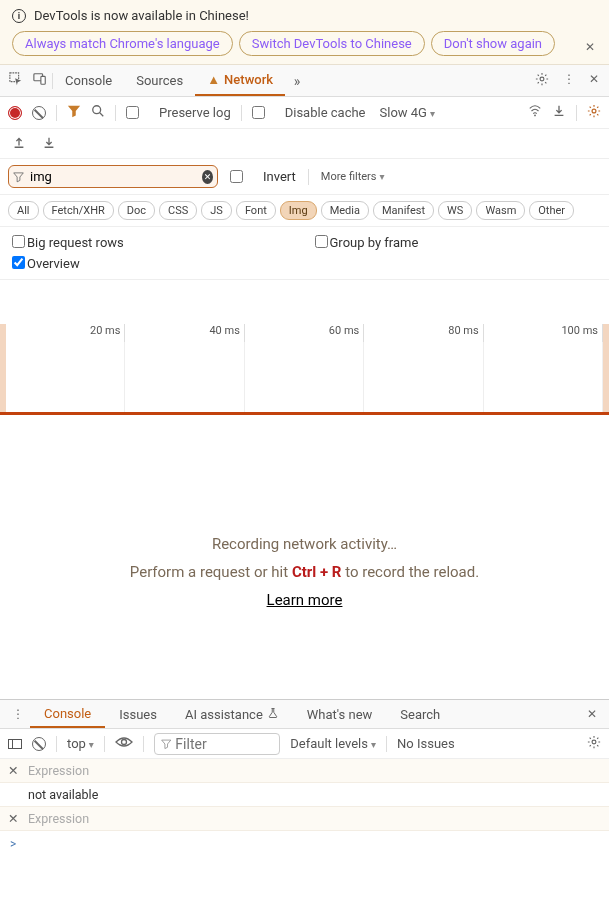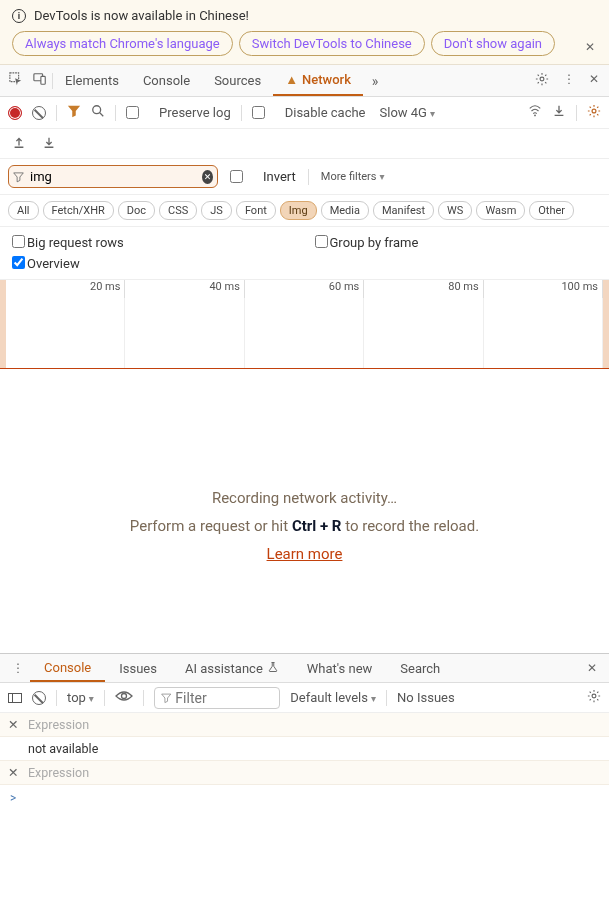--- a/index.html
+++ b/index.html
@@ -47,32 +47,32 @@
   
   .type-pills { display: flex; gap: 4px; padding: 6px 8px; flex-wrap: wrap; border-bottom: 1px solid #eee; }
   .type-pill { border: 1px solid #ccc; border-radius: 9px; padding: 2px 8px; font-size: 11px; cursor: pointer; color: #444; }
   .type-pill.active { background: #f2d5b8; border-color: #d9a86f; color: #5a3a10; }
 
   
   .checks-grid { display: grid; grid-template-columns: 1fr 1fr; gap: 6px 20px; padding: 8px 12px; border-bottom: 1px solid #eee; font-size: 13px; }
   .checks-grid label { display: flex; align-items: flex-start; gap: 2px; }
 
   
-  .timeline { border-bottom: 1px solid #c2410c; }
+  .timeline { border-bottom: 3px solid #c2410c; margin-top: 44px; }
   .timeline-header { display: flex; height: 18px; position: relative; }
   .timeline-cell { flex: 1; border-right: 1px solid #ddd; text-align: right; padding-right: 4px; font-size: 11px; color: #555; }
   .timeline-body { height: 70px; display: flex; }
   .timeline-body .col { flex: 1; border-right: 1px solid #eee; }
   .timeline .edge { width: 6px; background: #f3d6c0; }
 
   
   .empty-state { text-align: center; padding: 110px 20px 80px; color: #a38c74; font-size: 15px; }
   .empty-state p { margin: 10px 0; color: #7a6a58; }
-  .empty-state .kbd { font-weight: bold; color: #0f172a; }
-  .empty-state a { color: #c2410c; text-decoration: underline; cursor: pointer; }
+  .empty-state .kbd { font-weight: bold; color: #b91c1c; }
+  .empty-state a { color: #000000; text-decoration: underline; cursor: pointer; }
 
   
   .drawer-tabs { display: flex; align-items: center; height: 30px; border-top: 1px solid #ccc; border-bottom: 1px solid #ddd; background: #f9f9f9; padding: 0 6px; gap: 0; }
   .drawer-tabs .dtab { padding: 0 14px; height: 100%; display: flex; align-items: center; color: #555; cursor: pointer; font-size: 13px; }
   .drawer-tabs .dtab.active { color: #c25e14; border-bottom: 2px solid #c25e14; }
   .drawer-tabs .dots { padding: 0 6px; cursor: pointer; color: #666; }
   .drawer-close { padding: 0 6px; cursor: pointer; color: #666; }
 
   
   .console-tb { display: flex; align-items: center; height: 30px; border-bottom: 1px solid #eee; padding: 0 8px; gap: 10px; }
@@ -119,21 +119,20 @@
         <path d="M7 7 L14 10 L10 11 L9 15 Z" fill="#666"></path>
       </svg>
   </span>
   <span class="icon-btn">
     <svg class="svg-ic" viewBox="0 0 16 16">
         <rect x="1" y="2" width="10" height="8" rx="1" fill="none" stroke="#666" stroke-width="1.3"></rect>
         <rect x="9" y="5" width="5" height="9" rx="1" fill="#fff" stroke="#666" stroke-width="1.3"></rect>
       </svg>
   </span>
   <div class="divider"></div>
-  <div class="tab">Elements</div>
   <div class="tab">Console</div>
   <div class="tab">Sources</div>
   <div class="tab active">
     <span class="warn-icon">▲</span>
     <span>Network</span>
   </div>
   <span class="icon-btn chev"></span>
   <div class="spacer"></div>
   <div class="right-icons">
     <span>

